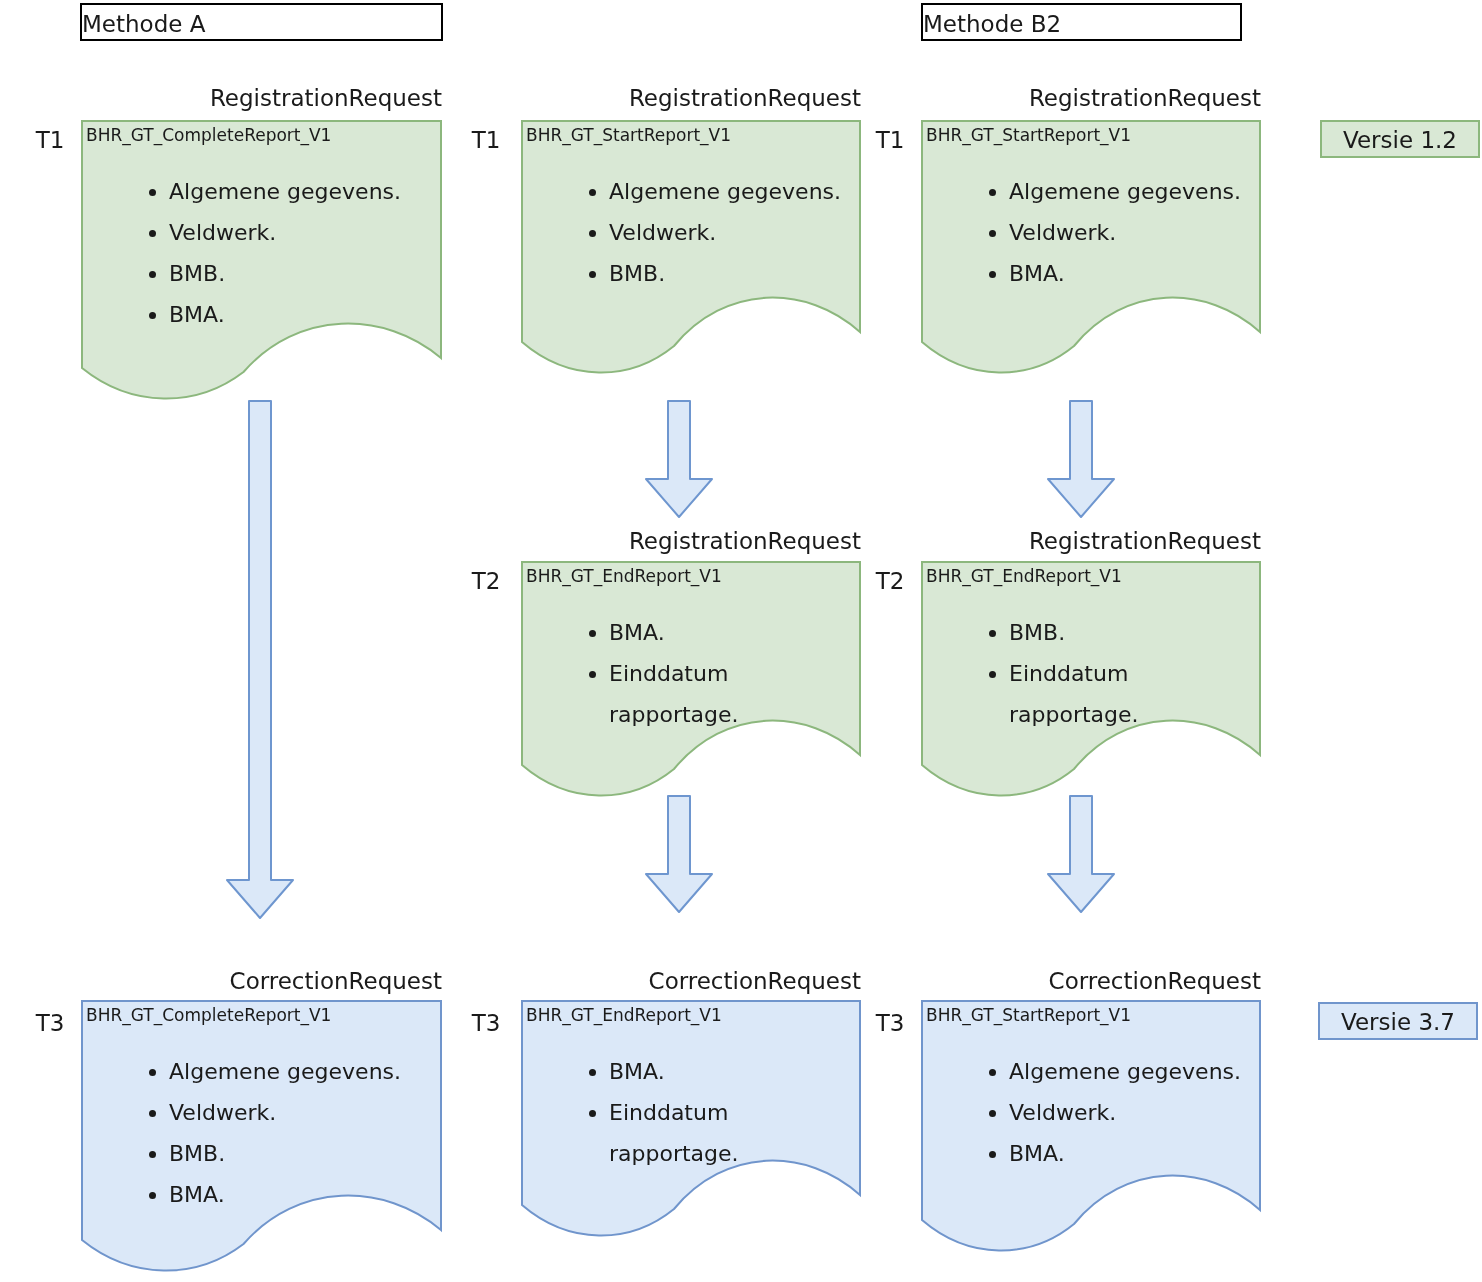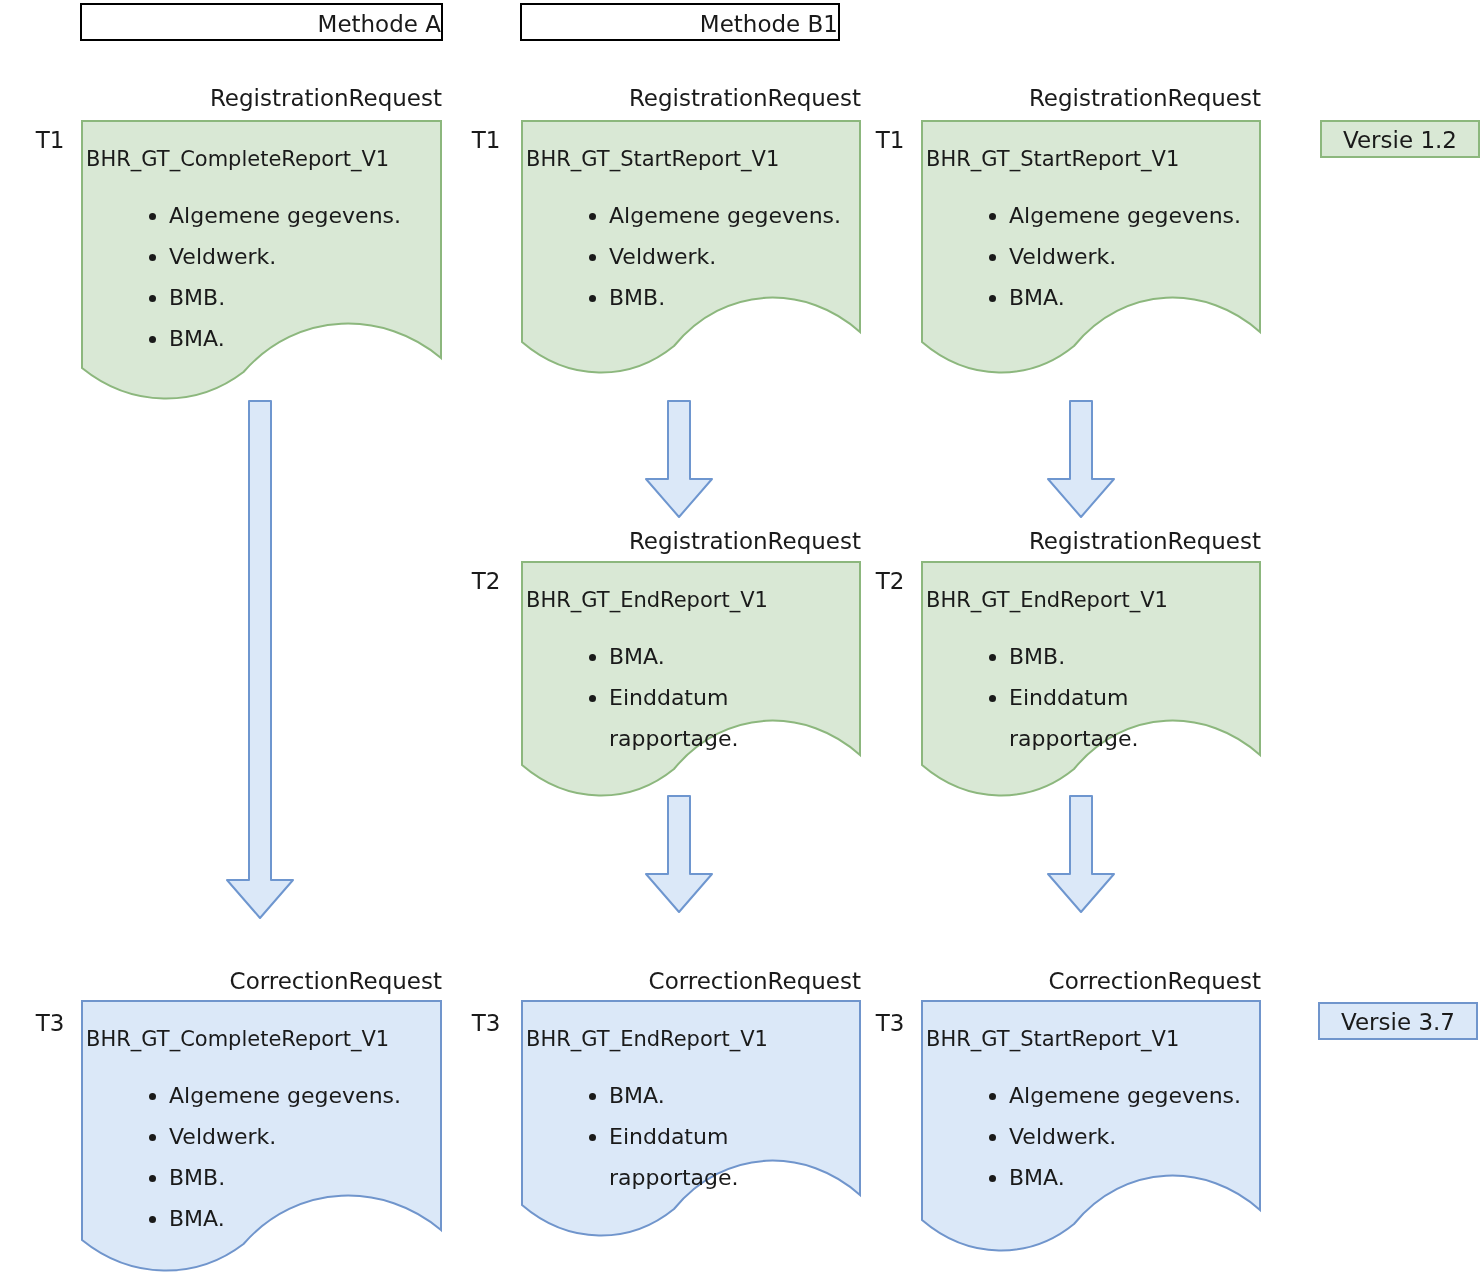--- a/index.html
+++ b/index.html
@@ -6,42 +6,42 @@
   #canvas {
     position:relative; width:1482px; height:1282px;
     font-family:"DejaVu Sans","Liberation Sans",sans-serif;
     color:#1a1a1a; overflow:hidden; background:#ffffff;
   }
 
   
   .col-header {
     position:absolute; height:38px; line-height:38px;
     border:2px solid #000000; background:#ffffff;
-    text-align:right; font-size:23px; box-sizing:border-box;
+    text-align:left; font-size:23px; box-sizing:border-box;
   }
 
   
   .req-label {
     position:absolute; height:28px; line-height:28px;
     text-align:right; font-size:23px; white-space:nowrap;
   }
 
   
   .t-label {
     position:absolute; width:44px; height:28px; line-height:28px;
     font-size:23px; text-align:center;
   }
 
   
   .doc { position:absolute; }
   .doc svg { position:absolute; left:0; top:0; overflow:visible; }
   .doc.green path { fill:var(--green-fill,#d9e8d5); stroke:var(--green-stroke,#8cb77d); stroke-width:2; }
   .doc.blue  path { fill:var(--blue-fill,#dbe8f8);  stroke:var(--blue-stroke,#7095cc);  stroke-width:2; }
   .doc-title {
-    position:relative; padding:24px 2px 0 5px; font-size:21px;
+    position:relative; padding:0 2px 0 5px; font-size:17px;
     line-height:30px; white-space:nowrap;
   }
   .doc-bullets {
     position:relative; margin:21px 0 0 0; padding:0 4px 0 88px;
     list-style:disc outside; font-size:22px;
   }
   .doc-bullets li { line-height:41px; }
 
   
   .arrow { position:absolute; }
@@ -54,21 +54,21 @@
   }
   .badge.green { background:var(--green-fill,#d9e8d5); border:2px solid var(--green-stroke,#8cb77d); }
   .badge.blue  { background:var(--blue-fill,#dbe8f8);  border:2px solid var(--blue-stroke,#7095cc); }
 </style>
 </head>
 <body>
 
 <div id="canvas">
 
   <div class="col-header" style="left:80px;top:3px;width:363px">Methode A</div>
-  <div class="col-header" style="left:520px;top:3px;width:320px">Methode B1</div>
+  <div class="col-header" style="left:921px;top:3px;width:321px">Methode B2</div>
 
   <div class="req-label" style="left:81px;top:84px;width:361px">RegistrationRequest</div>
   <div class="req-label" style="left:521px;top:84px;width:340px">RegistrationRequest</div>
   <div class="req-label" style="left:921px;top:84px;width:340px">RegistrationRequest</div>
 
   <div class="t-label" style="left:28px;top:126px">T1</div>
   <div class="t-label" style="left:464px;top:126px">T1</div>
   <div class="t-label" style="left:868px;top:126px">T1</div>
 
   <div class="doc green" style="left:81px;top:120px;width:361px;height:288px">

